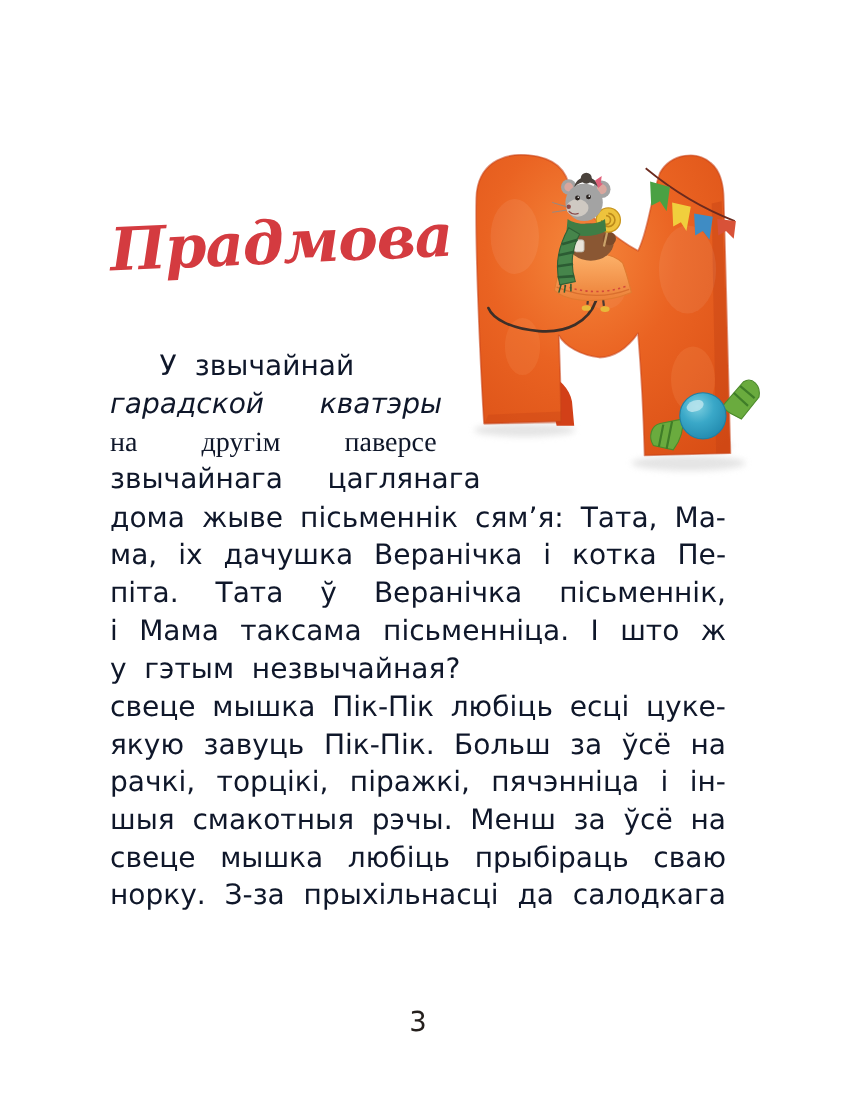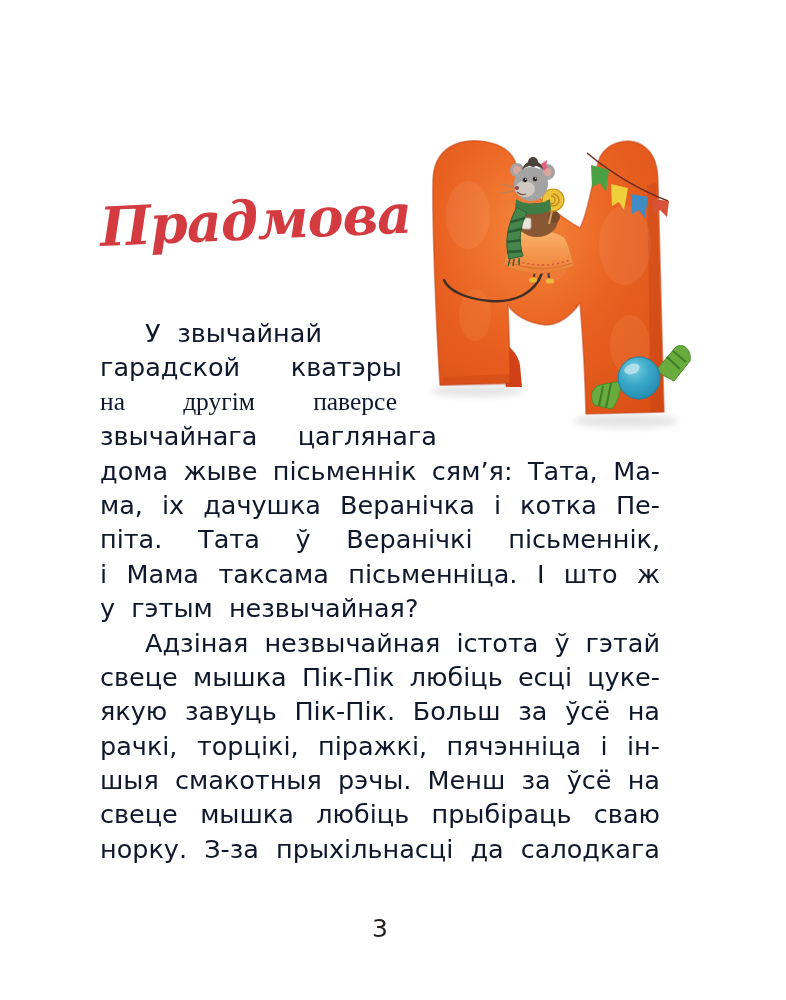--- a/index.html
+++ b/index.html
@@ -25,21 +25,21 @@
   .illustration{position:absolute;left:420px;top:125px;width:290px;height:310px;}
   
   .body-text{position:absolute;left:100px;top:316px;width:560px;}
   .line{
     width:560px;height:34.4px;line-height:34.4px;
     font-size:25.5px;color:#0f172a;
     text-align:justify;text-align-last:justify;
     white-space:nowrap;
   }
   .line.w1{width:222px;}
-  .line.w2{width:302px;}
+  .line.w2{width:302px;font-style:italic;}
   .line.w3{width:297px;font-family:Liberation Serif, serif;}
   .line.w4{width:337px;}
   .line.indent{text-indent:45px;}
   .line.last{text-align:left;text-align-last:left;word-spacing:8px;white-space:normal;}
   
   .page-number{
     position:absolute;left:100px;top:914px;width:560px;
     text-align:center;font-size:25px;color:#241f1c;
   }
 </style>
@@ -177,25 +177,24 @@
     </svg>
   </div>
 
   <div class="body-text">
     <div class="line w1 indent">У звычайнай</div>
     <div class="line w2">гарадской кватэры</div>
     <div class="line w3">на другім паверсе</div>
     <div class="line w4">звычайнага цаглянага</div>
     <div class="line">дома жыве пісьменнік сям’я: Тата, Ма-</div>
     <div class="line">ма, іх дачушка Веранічка і котка Пе-</div>
-    <div class="line">піта. Тата ў Веранічкі пісьменнік,</div>
+    <div class="line">піта. Тата ў Веранічка пісьменнік,</div>
     <div class="line">і Мама таксама пісьменніца. І што ж</div>
     <div class="line last">у гэтым незвычайная?</div>
 
-    <div class="line indent">Адзіная незвычайная істота ў гэтай</div>
     <div class="line">свеце мышка Пік-Пік любіць есці цуке-</div>
     <div class="line">якую завуць Пік-Пік. Больш за ўсё на</div>
     <div class="line">рачкі, торцікі, піражкі, пячэнніца і ін-</div>
     <div class="line">шыя смакотныя рэчы. Менш за ўсё на</div>
     <div class="line">свеце мышка любіць прыбіраць сваю</div>
     <div class="line">норку. З-за прыхільнасці да салодкага</div>
   </div>
 
   <div class="page-number">3</div>
 

